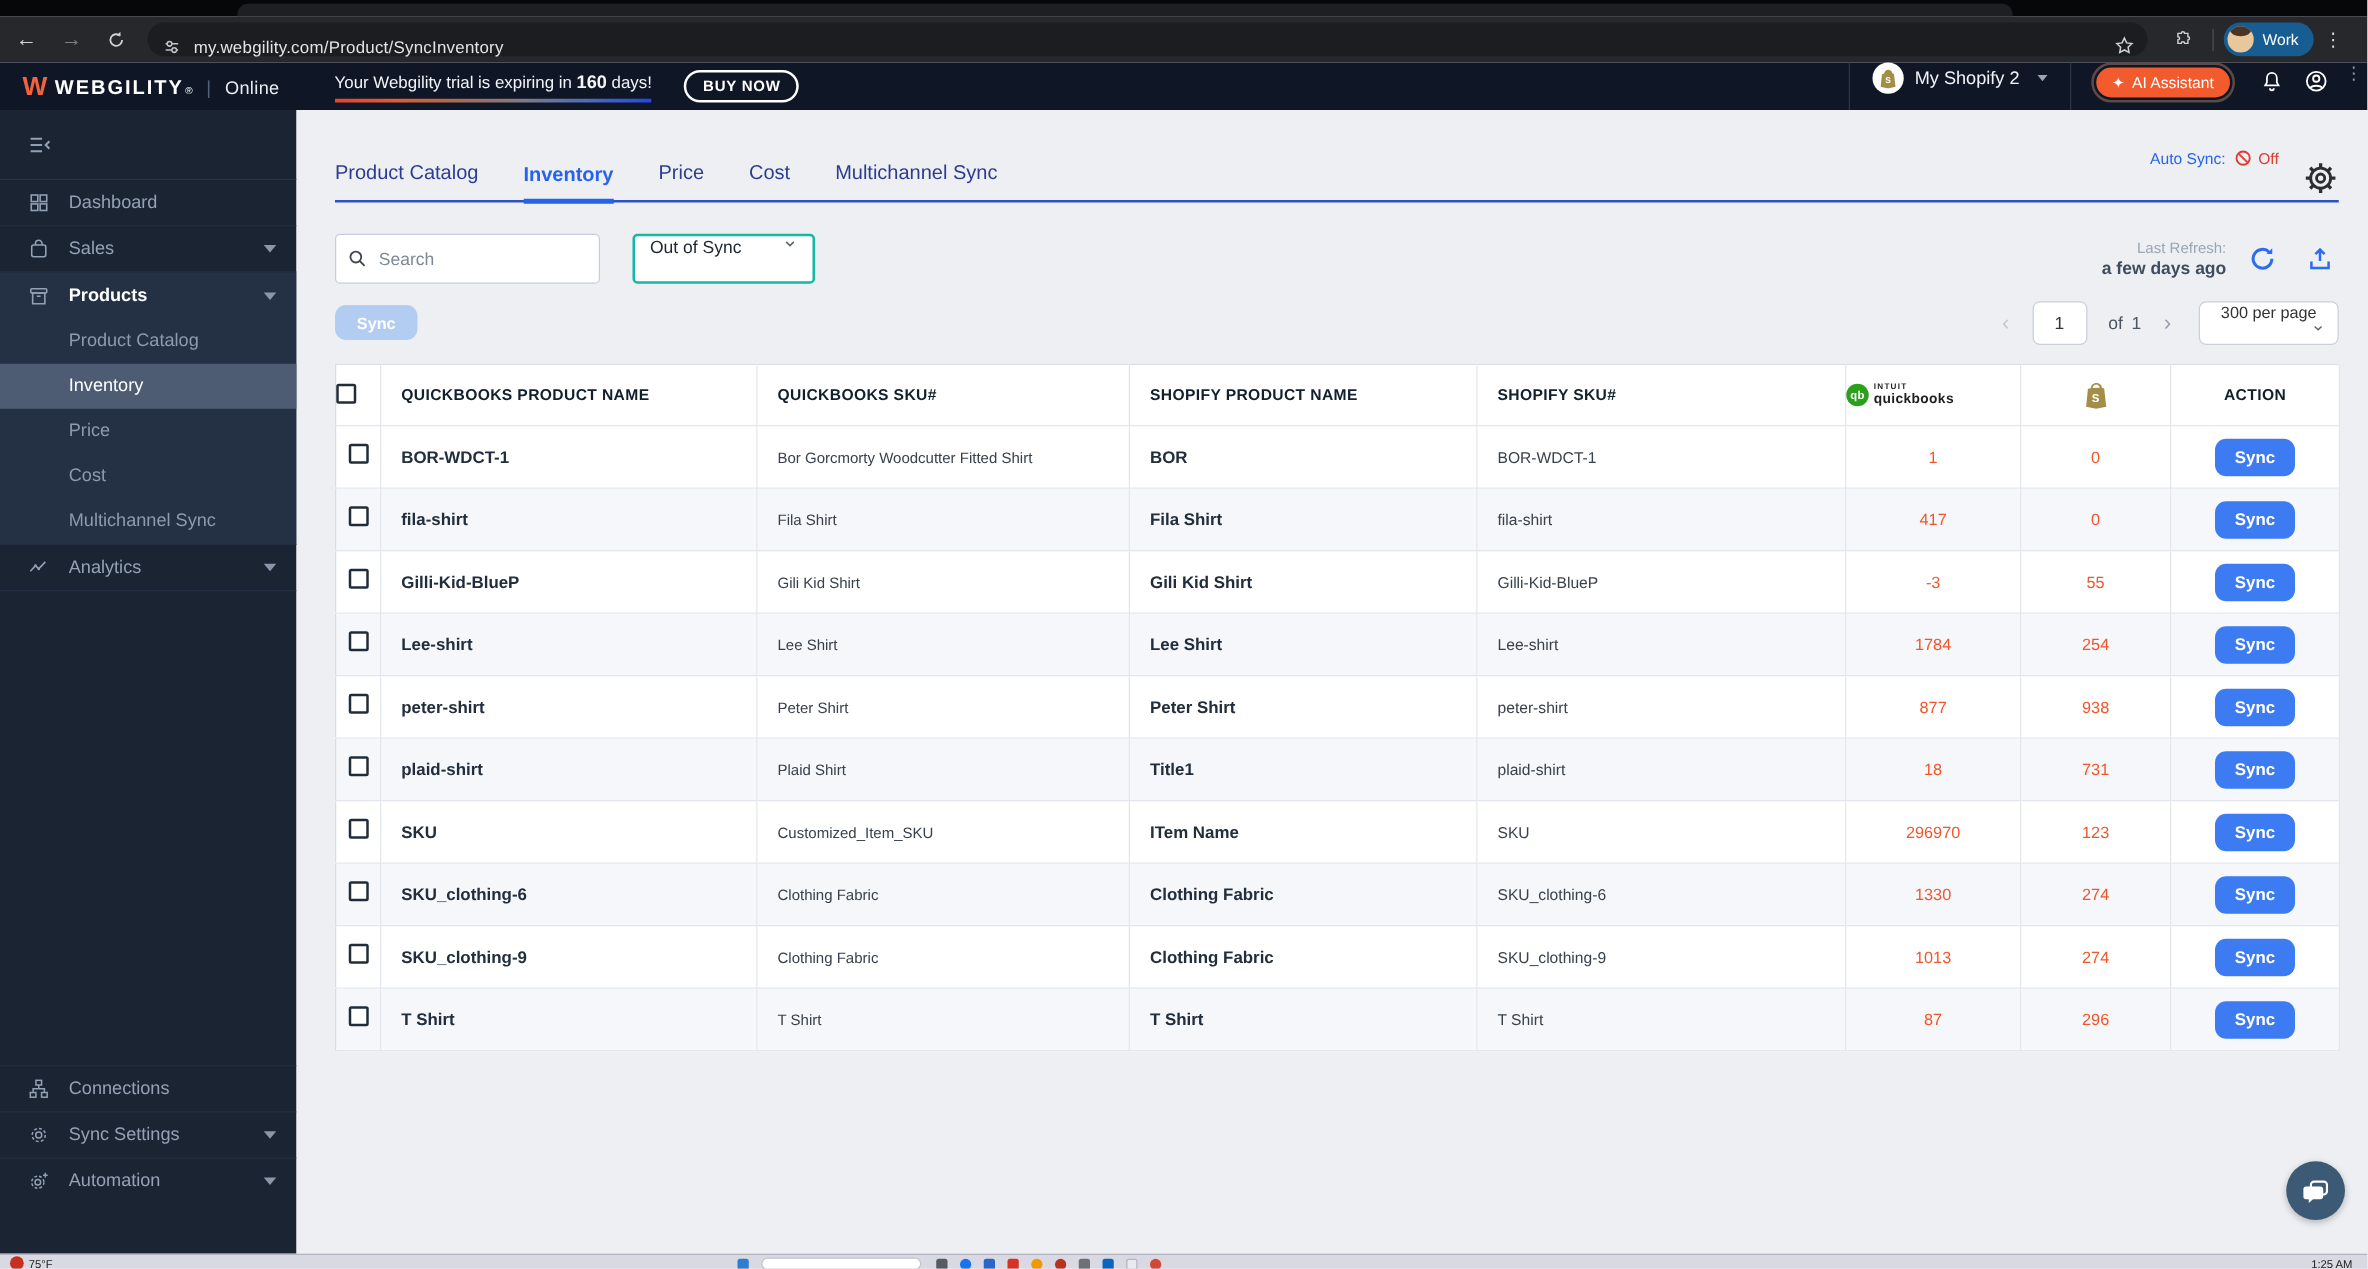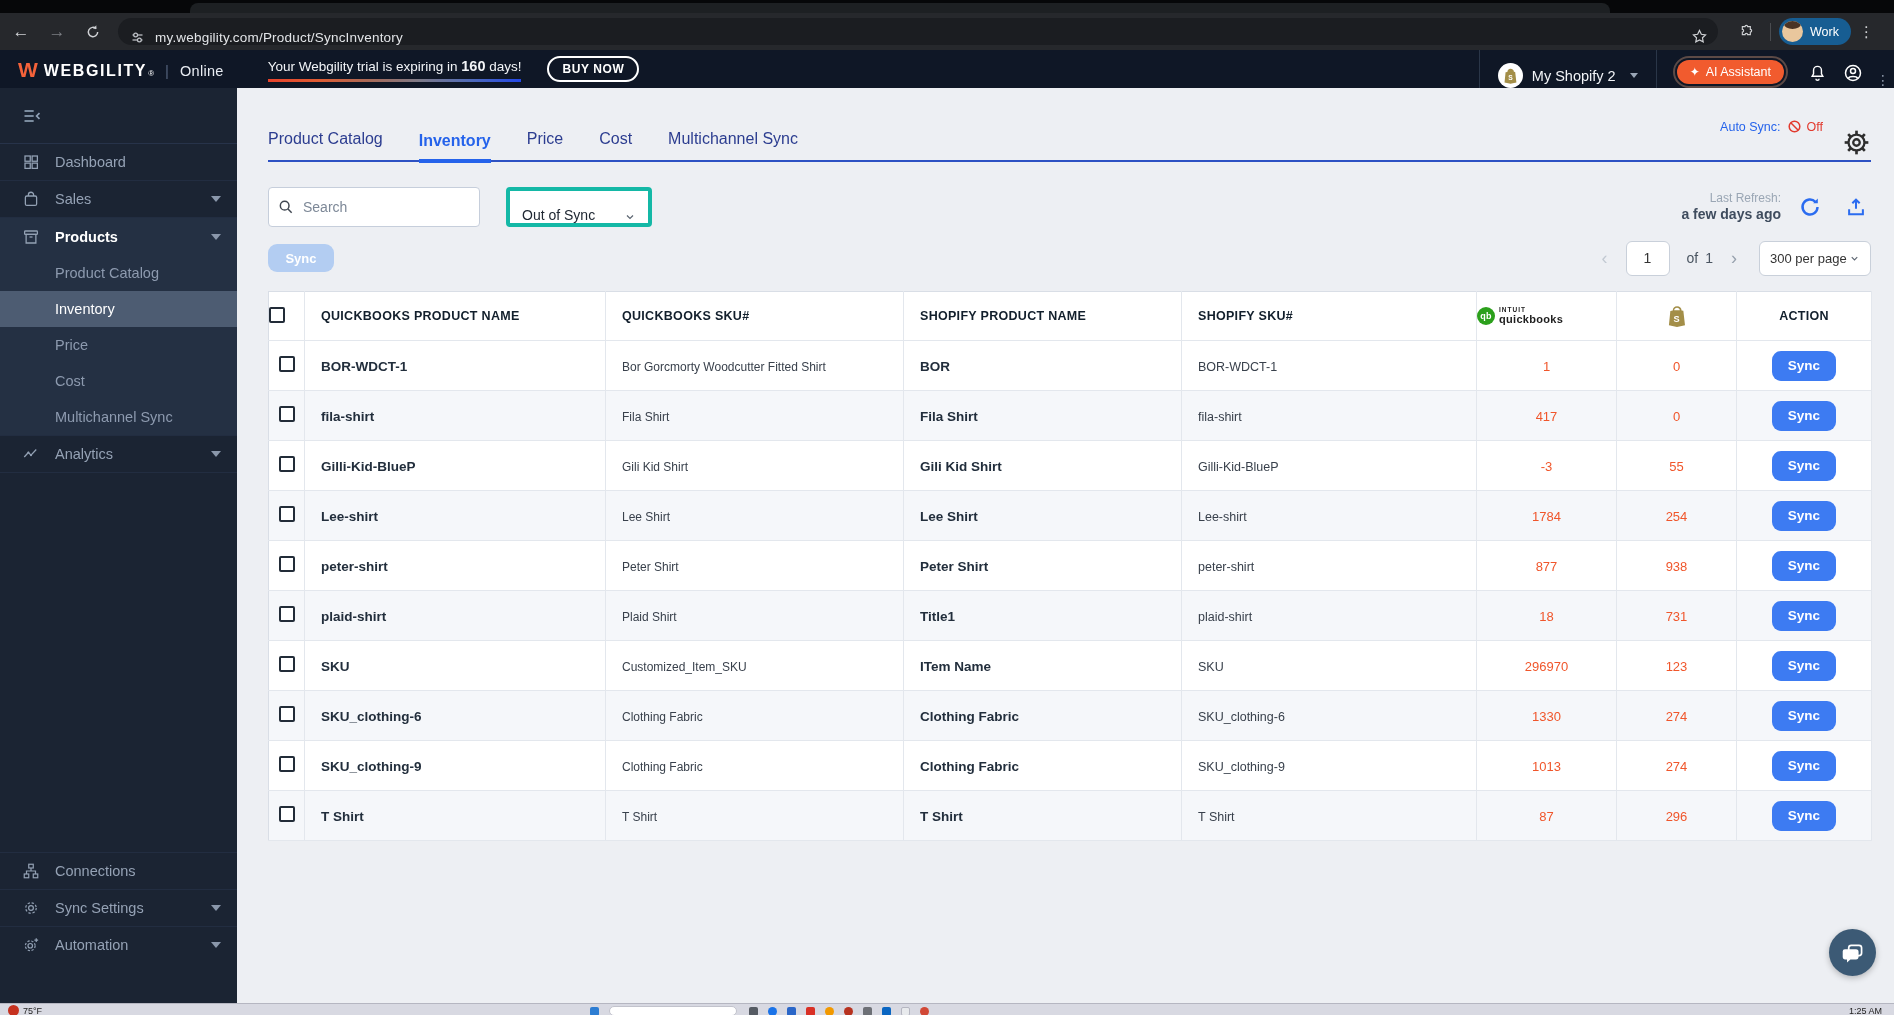--- a/index.html
+++ b/index.html
@@ -30,21 +30,21 @@
   .brand .bname { font-weight:800; font-size:16px; letter-spacing:1.6px; }
   .brand .breg { font-size:8px; vertical-align:super; margin-left:1px; }
   .brand .bsep { color:#53617a; margin:0 11px; font-size:15px; }
   .brand .bmode { font-size:14.5px; color:#e8ecf2; letter-spacing:.3px; }
   .trial { margin-left:44px; position:relative; padding-bottom:7px; }
   .trial .ttext { font-size:13.5px; color:#f2f4f7; }
   .trial .ttext b { font-size:14.5px; }
   .trial::after { content:""; position:absolute; left:0; right:0; bottom:0; height:3px;
      background:linear-gradient(90deg,#e8432c,#df5c33,#a86a58,#7d7a88,#4f6ab8,#2348e8); }
   .buy-now { margin-left:26px; border:2px solid #fff; border-radius:15px; background:transparent; color:#fff; font-weight:700; font-size:12px; letter-spacing:.6px; padding:4px 13px; cursor:pointer; }
-  .appbar-right { margin-left:auto; display:flex; align-items:flex-end; }
+  .appbar-right { margin-left:auto; display:flex; align-items:flex-start; }
   .hdiv { width:1px; height:38px; background:#2a3648; }
   .store-group { display:flex; align-items:center; padding:0 18px; cursor:pointer; }
   .store-av { width:25px; height:25px; border-radius:50%; background:#fff; display:flex; align-items:center; justify-content:center; margin-right:9px; }
   .store-group .sname { font-size:14.5px; color:#f2f4f7; margin-right:14px; }
   .caret { width:0; height:0; border-left:4.5px solid transparent; border-right:4.5px solid transparent; border-top:5px solid #9aa6b6; }
   .ai-wrap { margin:0 14px 0 16px; border:2px solid #5c4a46; border-radius:18px; padding:2px; }
   .ai-btn { background:#f15b2e; border:none; border-radius:14px; color:#fff; font-size:12.5px; padding:5px 13px; display:flex; align-items:center; cursor:pointer; }
   .ai-btn .spark { margin-right:6px; font-size:12px; }
   .icon-btn { width:30px; height:30px; display:flex; align-items:center; justify-content:center; margin-right:6px; cursor:pointer; }
   .app-kebab { color:#8b97a8; font-size:14px; margin:0 4px 0 2px; }
@@ -72,38 +72,38 @@
   .autosync { position:absolute; right:48px; bottom:26px; display:flex; align-items:center; cursor:pointer; }
   .autosync .aslabel { font-size:12.5px; color:#2563eb; margin-right:6px; }
   .autosync .asstate { font-size:12.5px; color:#e23a2e; margin-left:5px; }
   .gear-btn { position:absolute; right:0; bottom:3px; cursor:pointer; }
 
   .controls { margin-top:24px; height:41px; display:flex; align-items:center; position:relative; }
   .searchbox { position:relative; width:212px; height:40px; }
   .searchbox input { width:100%; height:100%; border:1px solid #c6cedb; border-radius:4px; padding:0 10px 0 34px; font-size:14px; color:#2a3440; background:#fff; font-family:inherit; outline:none; }
   .searchbox input::placeholder { color:#7d8897; }
   .searchbox .mag { position:absolute; left:10px; top:12px; }
-  .filter-select { margin-left:26px; width:146px; height:40px; background:#fff; border:4px solid #14b8a6; border-radius:4px; display:flex; align-items:flex-end; padding:0 12px; font-size:14px; color:#202833; cursor:pointer; }
+  .filter-select { margin-left:26px; width:146px; height:40px; background:#fff; border:2px solid #14b8a6; border-radius:4px; display:flex; align-items:flex-start; padding:0 12px; font-size:14px; color:#202833; cursor:pointer; }
   .filter-select .fcaret { margin-left:auto; }
   .refresh-zone { position:absolute; right:0; top:0; height:41px; display:flex; align-items:center; }
   .lr-text { text-align:right; margin-right:14px; }
   .lr-text .lrl { font-size:12px; color:#9aa6b4; }
   .lr-text .lrv { font-size:14px; font-weight:700; color:#3f4c5e; margin-top:1px; }
   .blue-ic { width:30px; height:30px; display:flex; align-items:center; justify-content:center; cursor:pointer; }
   .blue-ic + .blue-ic { margin-left:16px; }
 
   .actionrow { margin-top:13px; height:36px; display:flex; align-items:center; }
   .bulk-sync { width:66px; height:28px; background:#b3cdf2; color:#fff; font-weight:700; font-size:13px; border:none; border-radius:9px; cursor:default; }
   .pager { margin-left:auto; display:flex; align-items:center; }
   .pchev { font-size:18px; color:#c2c9d2; padding:0 8px; cursor:pointer; line-height:1; }
   .pchev.next { color:#97a1ad; }
   .pagebox { width:44px; height:35px; border:1px solid #c9d0da; border-radius:6px; background:#fff; display:flex; align-items:center; justify-content:center; font-size:14px; color:#333; margin:0 10px; }
   .pof { font-size:14px; color:#4a5561; margin:0 7px; }
   .ptotal { font-size:14px; color:#4a5561; margin-right:10px; }
-  .perpage { margin-left:14px; width:112px; height:35px; background:#fff; border:1px solid #c9d0da; border-radius:6px; display:flex; align-items:center; padding:0 10px; font-size:13px; color:#333; cursor:pointer; }
+  .perpage { margin-left:14px; width:112px; height:35px; background:#fff; border:1px solid #c9d0da; border-radius:6px; display:flex; align-items:center; padding:0 10px; font-size:13px; color:#333; cursor:pointer;flex-direction:column; }
   .perpage .fcaret { margin-left:auto; }
 
   
   .grid { margin-top:15px; width:1603px; border-collapse:collapse; table-layout:fixed; background:#fff; border:1px solid #d9dee6; }
   .grid th, .grid td { border-right:1px solid #e3e7ed; border-bottom:1px solid #e3e7ed; vertical-align:middle; }
   .grid th { height:49px; text-align:left; padding-left:16px; font-size:12.5px; color:#121f2c; letter-spacing:.3px; }
   .grid td { height:50px; padding-left:16px; }
   .grid th.center, .grid td.center { text-align:center; padding-left:0; }
   .grid tbody tr:nth-child(even) { background:#f5f7fa; }
   .cb { display:inline-block; width:16px; height:16px; border:2px solid #222c38; border-radius:2px; background:#fff; cursor:pointer; }

